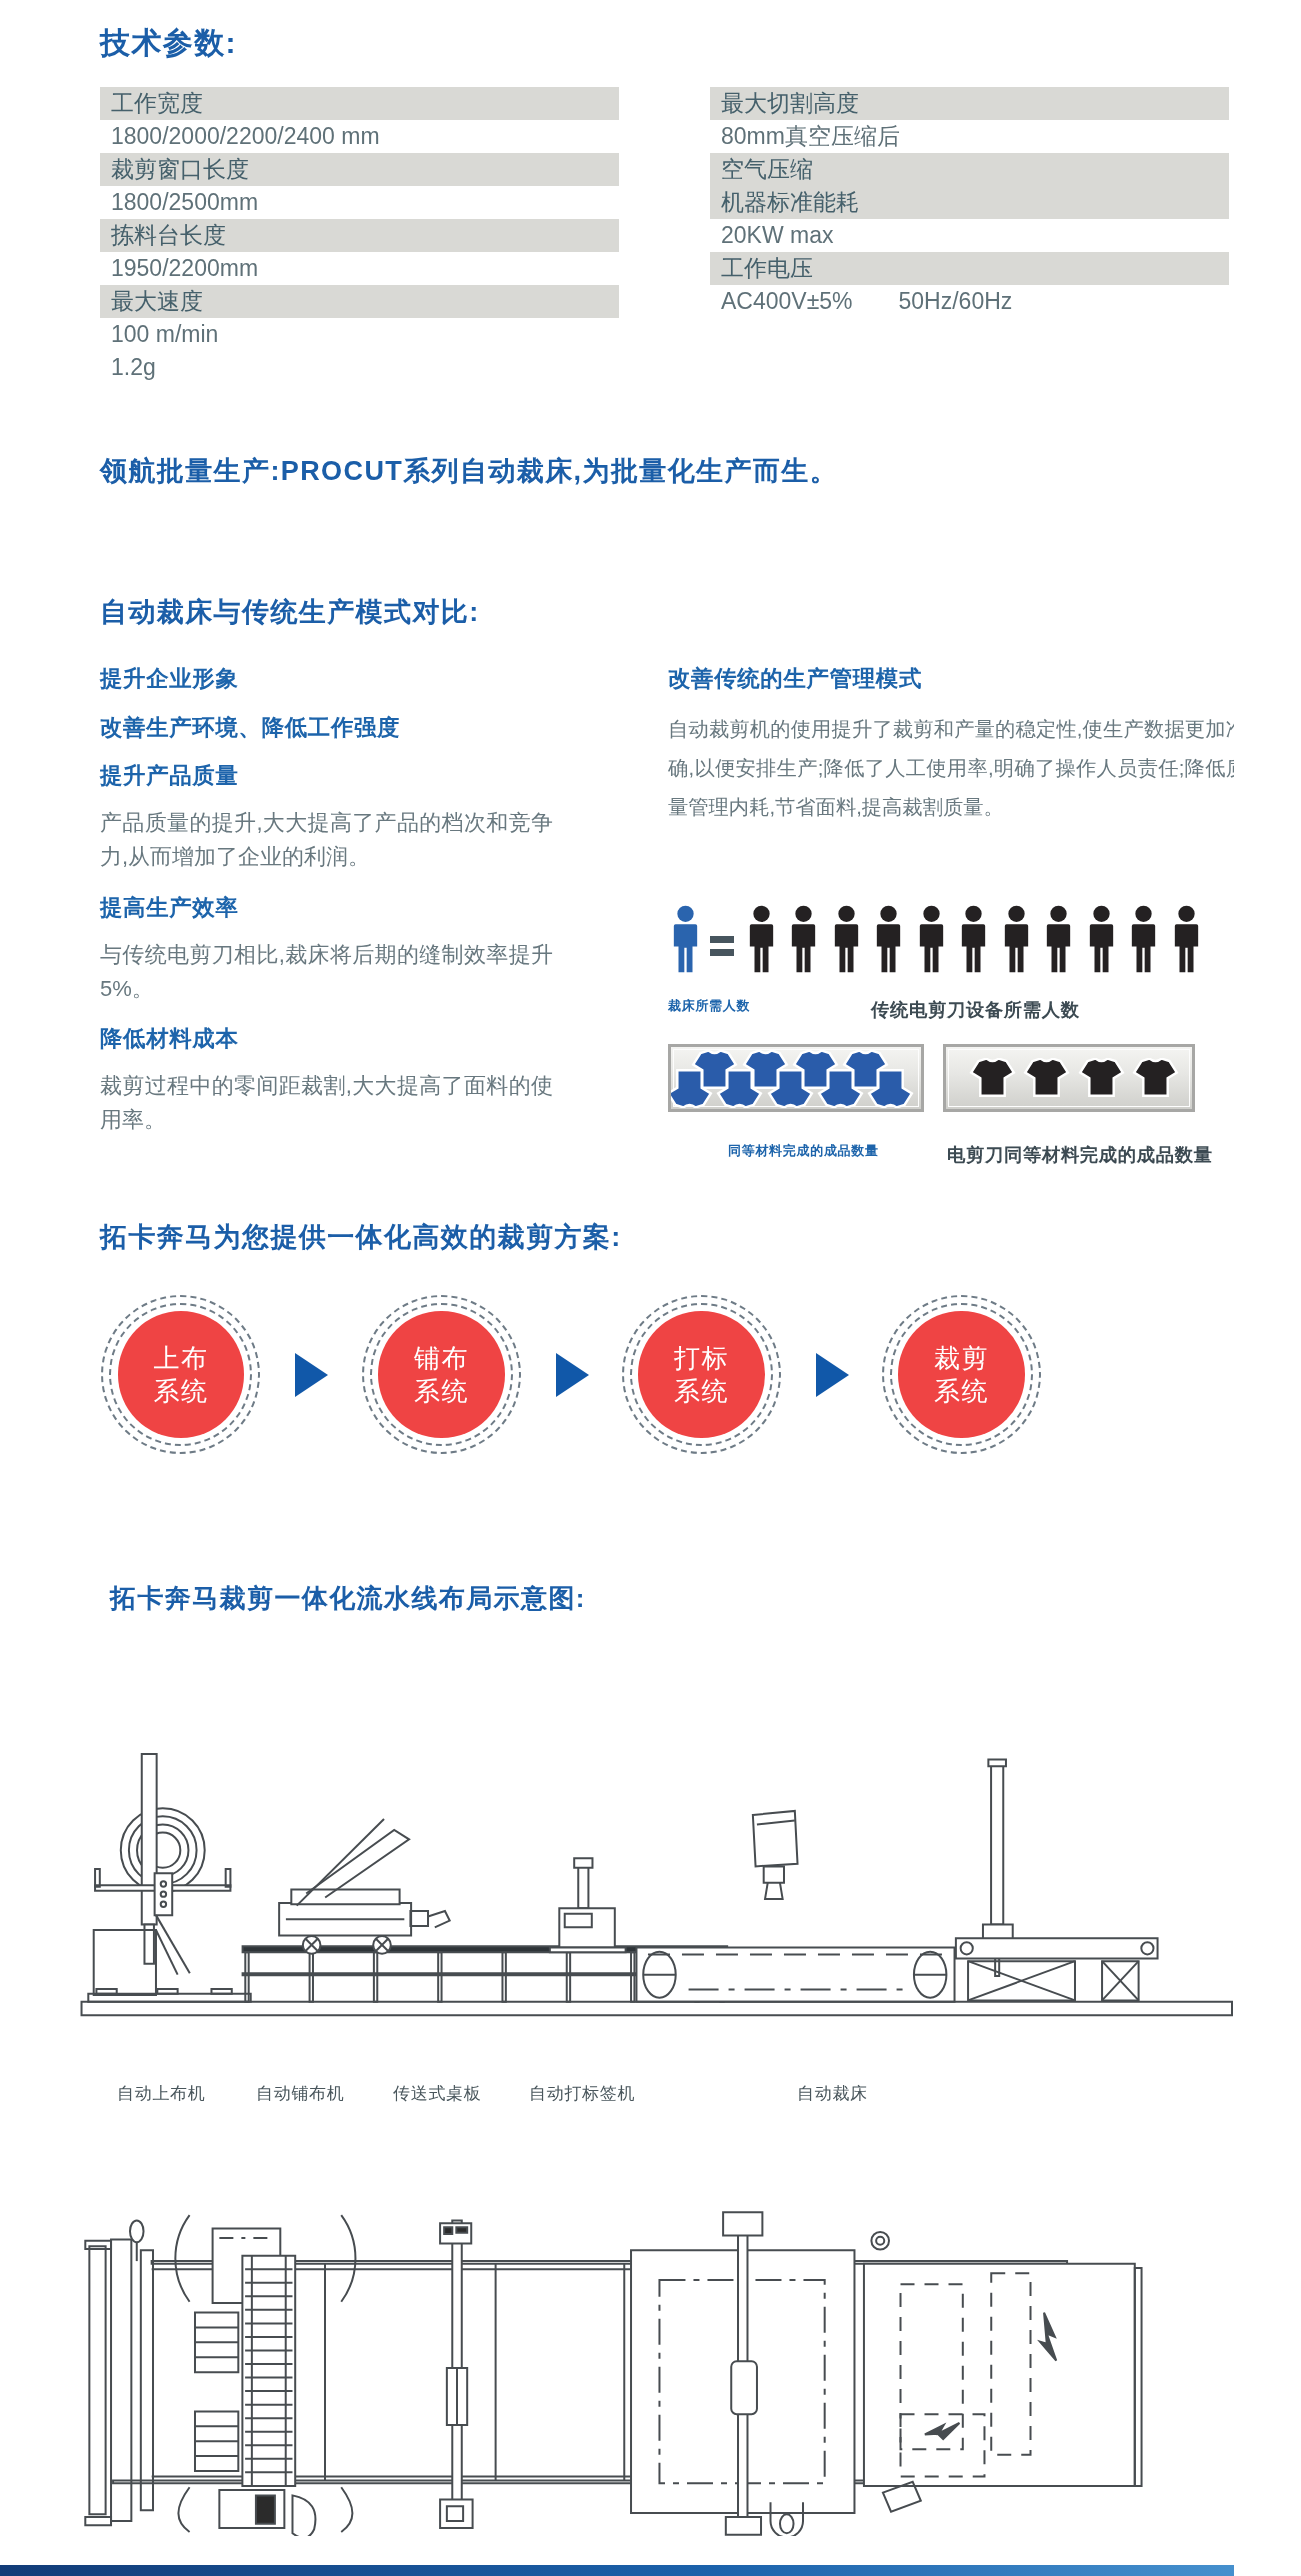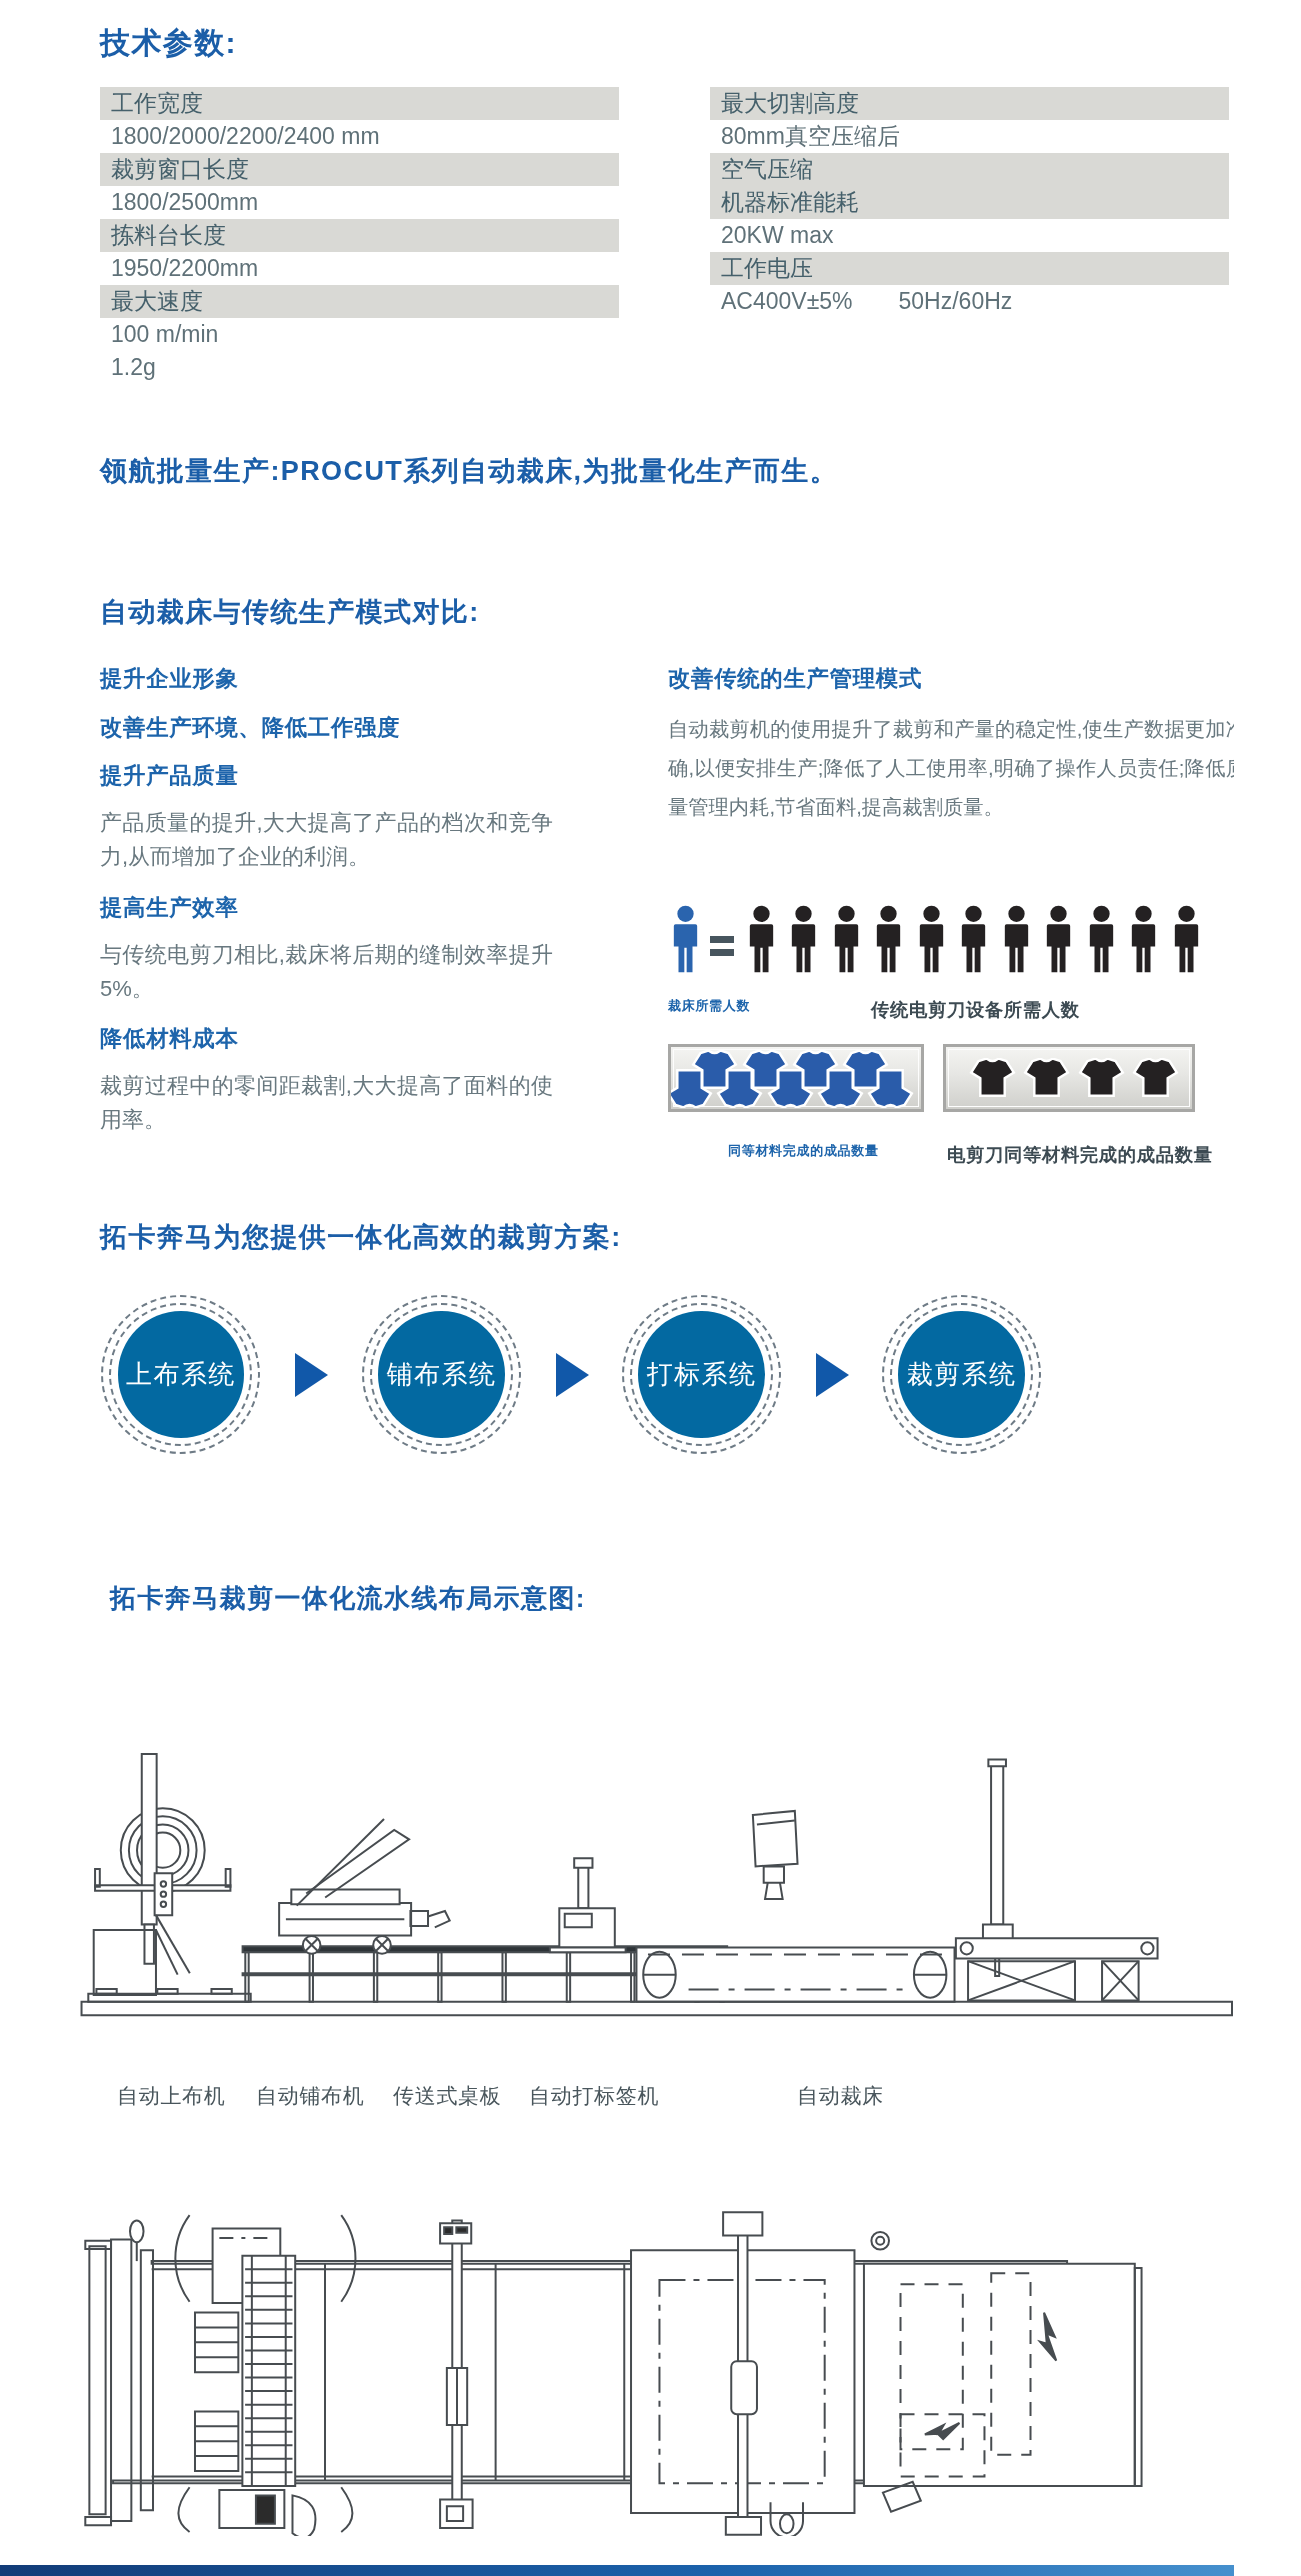--- a/index.html
+++ b/index.html
@@ -41,28 +41,28 @@
   .shirt path{stroke:#fff;stroke-width:4;}
   .shirt.blue path{fill:#2a5caa;}
   .shirt.black path{fill:#242122;}
   .shirt.flip{transform:rotate(180deg);}
   .shirt-labels{position:absolute;top:479px;left:0;width:610px;}
   
   .circles{position:absolute;left:100px;top:1295px;width:1058px;height:169px;}
   .step{position:absolute;width:159px;height:159px;}
   .ring1{position:absolute;inset:0;border:2px dashed #6e7b86;border-radius:50%;}
   .ring2{position:absolute;inset:8.1px;border:2px dashed #6e7b86;border-radius:50%;}
-  .core{position:absolute;inset:16.3px;border-radius:50%;background:#0369a1;display:flex;
+  .core{position:absolute;inset:16.3px;border-radius:50%;background:#ef4444;display:flex;flex-direction:column;
         align-items:center;justify-content:center;color:#fff;font-size:26px;line-height:33px;letter-spacing:1.4px;}
   .tri{position:absolute;width:0;height:0;border-left:33px solid #1158a9;border-top:22px solid transparent;border-bottom:22px solid transparent;}
   
   .diagram{position:absolute;}
   .diagram *{vector-effect:non-scaling-stroke;}
   .mlabels{position:absolute;top:2082px;left:0;width:1302px;height:27px;}
-  .mlabels span{position:absolute;color:#49565c;font-size:21px;letter-spacing:0.7px;}
+  .mlabels span{position:absolute;color:#49565c;font-size:17px;letter-spacing:0.7px;}
   .bottom-bar{position:absolute;left:0;top:2565px;width:1302px;height:11px;
               background:linear-gradient(90deg,#123c78 0%,#1b62ab 55%,#4b96d2 100%);}
 </style>
 </head>
 <body>
 
 <div class="page">
 
   <h2 class="h-blue h1" style="left:100px;top:23px;">技术参数:</h2>
 

